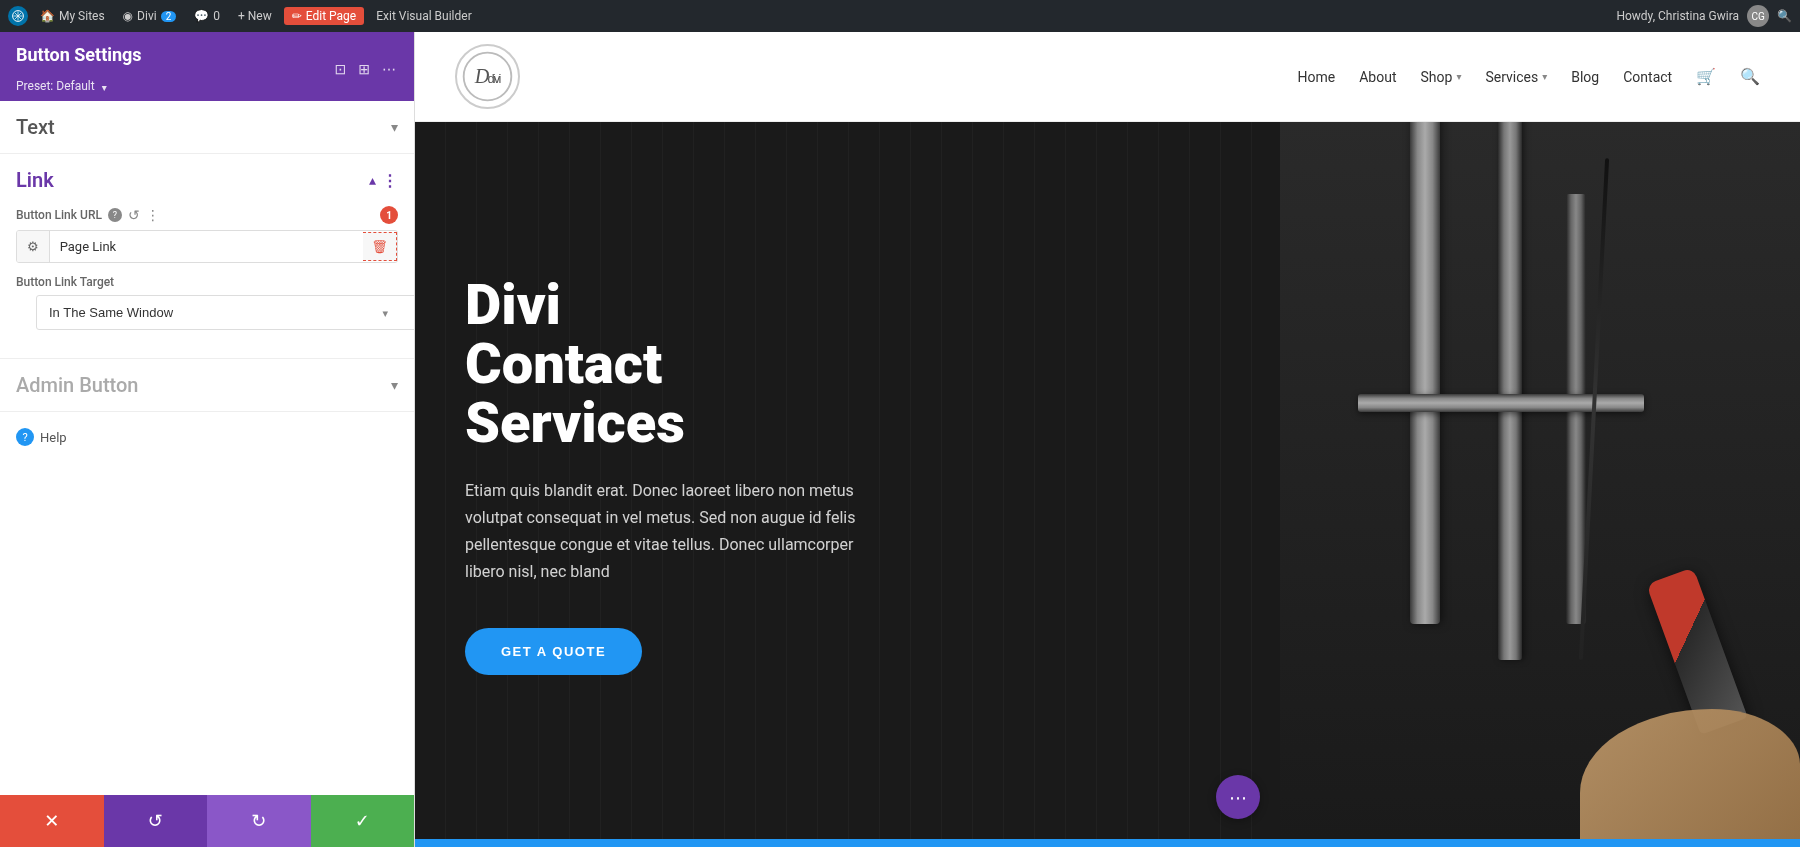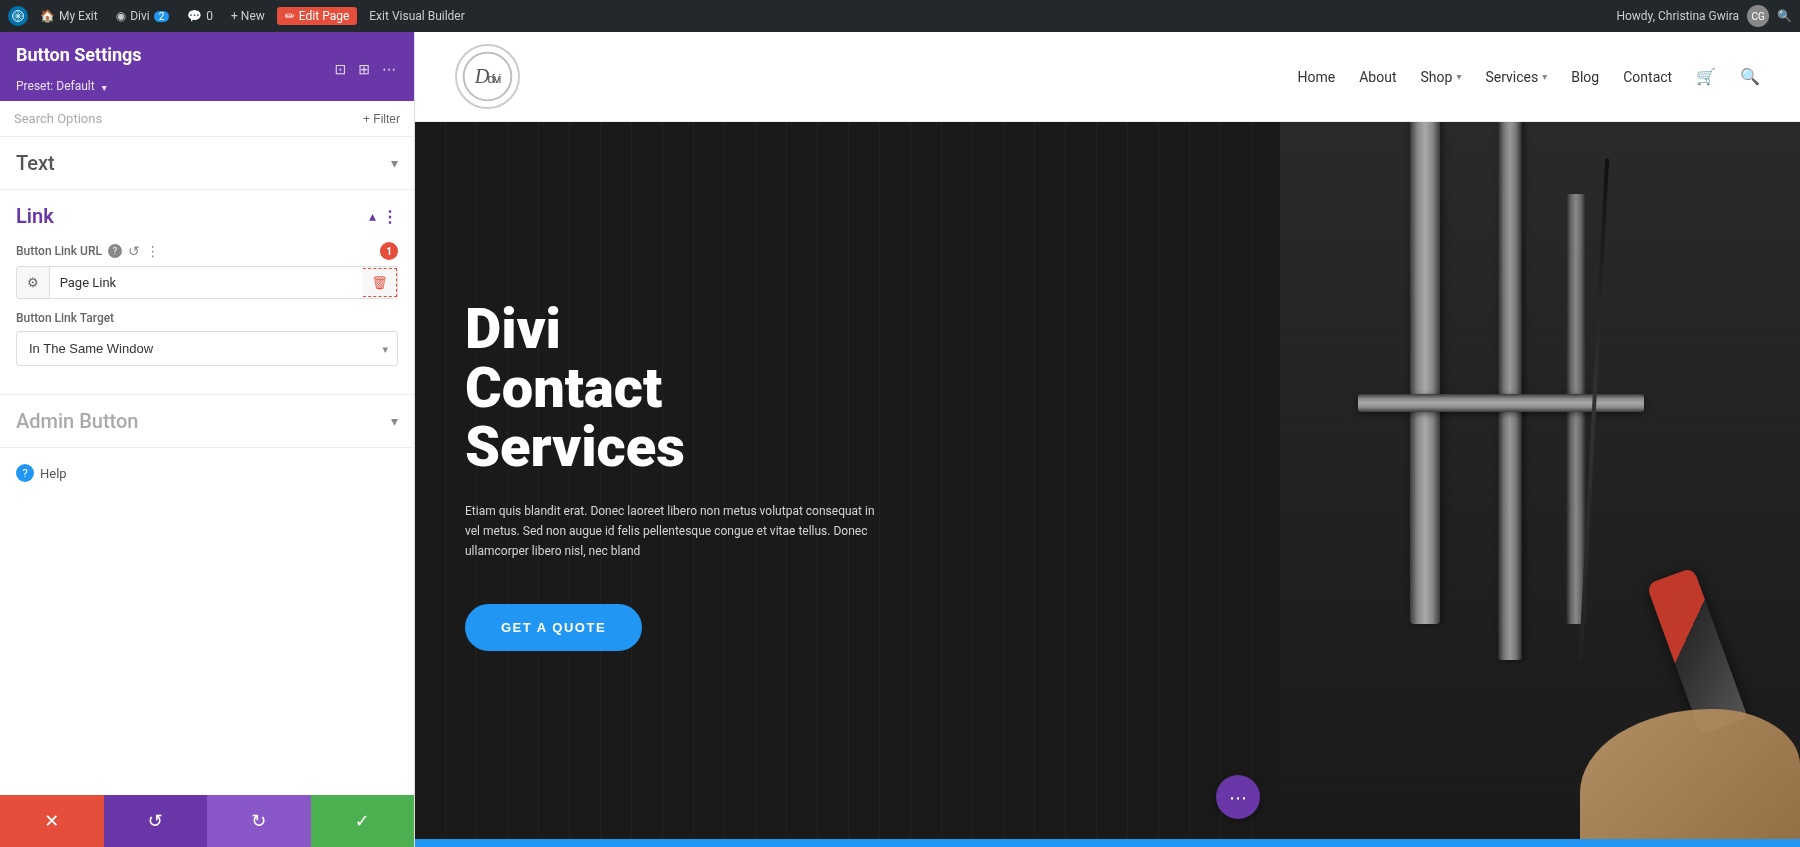--- a/index.html
+++ b/index.html
@@ -297,20 +297,21 @@
     .select-wrap select {
       width: 100%;
       padding: 9px 32px 9px 12px;
       border: 1px solid #ddd;
       border-radius: 3px;
       font-size: 13px;
       color: #333;
       background: #fff;
       appearance: none;
       cursor: pointer;
+      margin-left: 20px;
     }
     .select-arrow {
       position: absolute;
       right: 10px;
       top: 50%;
       transform: translateY(-50%);
       color: #888;
       pointer-events: none;
       font-size: 11px;
     }
@@ -429,21 +430,21 @@
       position: relative;
     }
     .hero-title {
       font-size: 56px;
       font-weight: 900;
       color: white;
       line-height: 1.05;
       margin-bottom: 24px;
     }
     .hero-text {
-      font-size: 12px;
+      font-size: 16px;
       color: rgba(255,255,255,0.8);
       line-height: 1.7;
       max-width: 420px;
       margin-bottom: 42px;
     }
     .cta-button {
       display: inline-flex;
       align-items: center;
       background: #2196F3;
       color: white;
@@ -510,21 +511,21 @@
 
 <div class="admin-bar">
   <div class="wp-icon">
     <svg width="12" height="12" viewBox="0 0 100 100" fill="white">
       <circle cx="50" cy="50" r="45" fill="none" stroke="white" stroke-width="8"></circle>
       <path d="M12 50 L88 50 M50 12 L50 88 M25 25 L75 75 M75 25 L25 75" stroke="white" stroke-width="6" fill="none"></path>
     </svg>
   </div>
   <div class="admin-bar-item">
     <span>🏠</span>
-    <span>My Exit</span>
+    <span>My Sites</span>
   </div>
   <div class="admin-bar-item">
     <span>◉</span>
     <span>Divi</span>
     <span style="background:#2196F3;border-radius:9px;padding:0 5px;font-size:10px;color:white;">2</span>
   </div>
   <div class="admin-bar-item">
     <span>💬</span>
     <span>0</span>
   </div>
@@ -560,26 +561,20 @@
         </div>
         <div class="panel-header-actions">
           <button class="header-icon-btn">⊡</button>
           <button class="header-icon-btn">⊞</button>
           <button class="header-icon-btn">⋯</button>
         </div>
       </div>
     </div>
 
 
-    <div class="search-bar">
-      <span class="search-options-text">Search Options</span>
-      <button class="filter-btn">
-        <span>+ Filter</span>
-      </button>
-    </div>
 
     <div class="panel-content">
 
       <div class="accordion-section">
         <div class="accordion-header">
           <span class="accordion-title">Text</span>
           <div class="accordion-icons">
             <span class="chevron-icon">▾</span>
           </div>
         </div>

